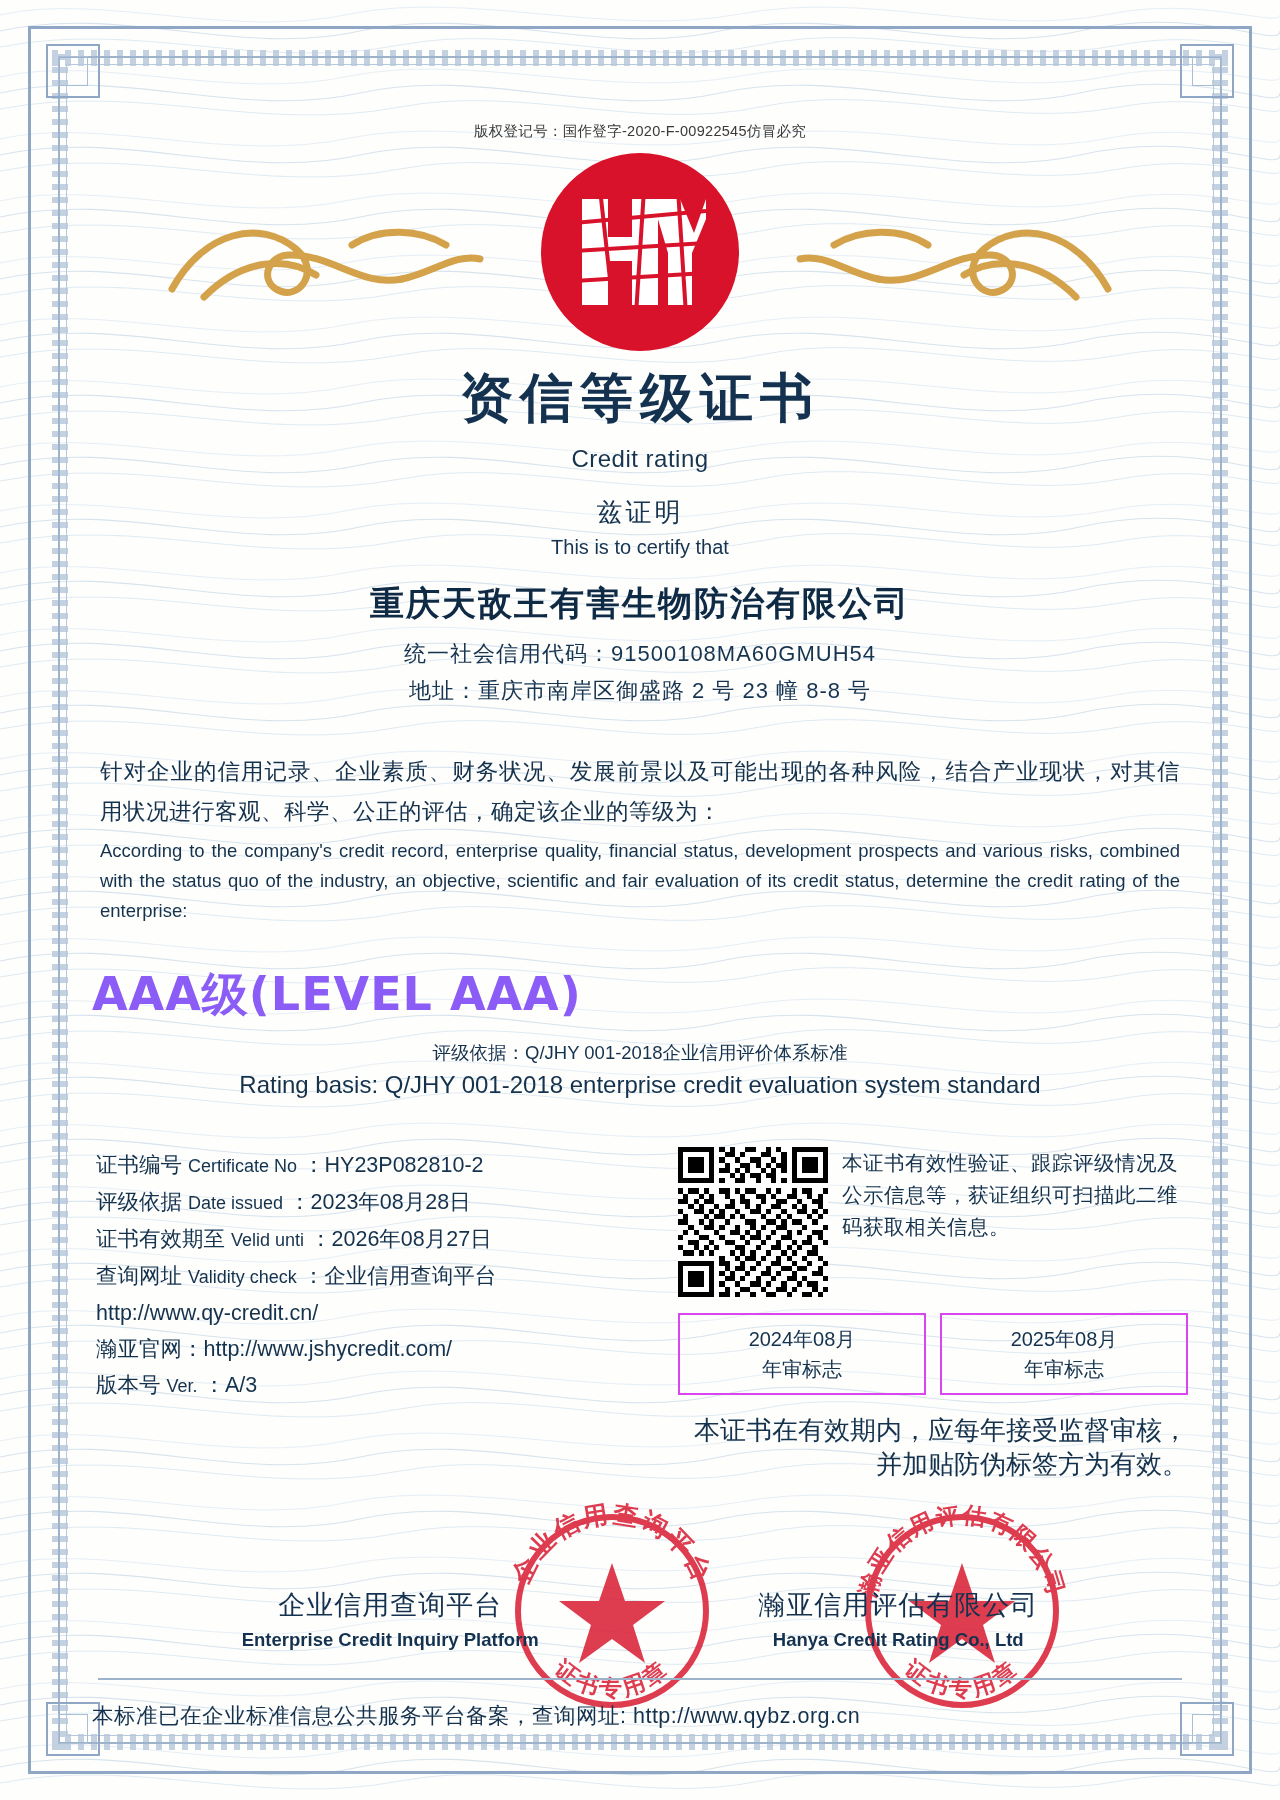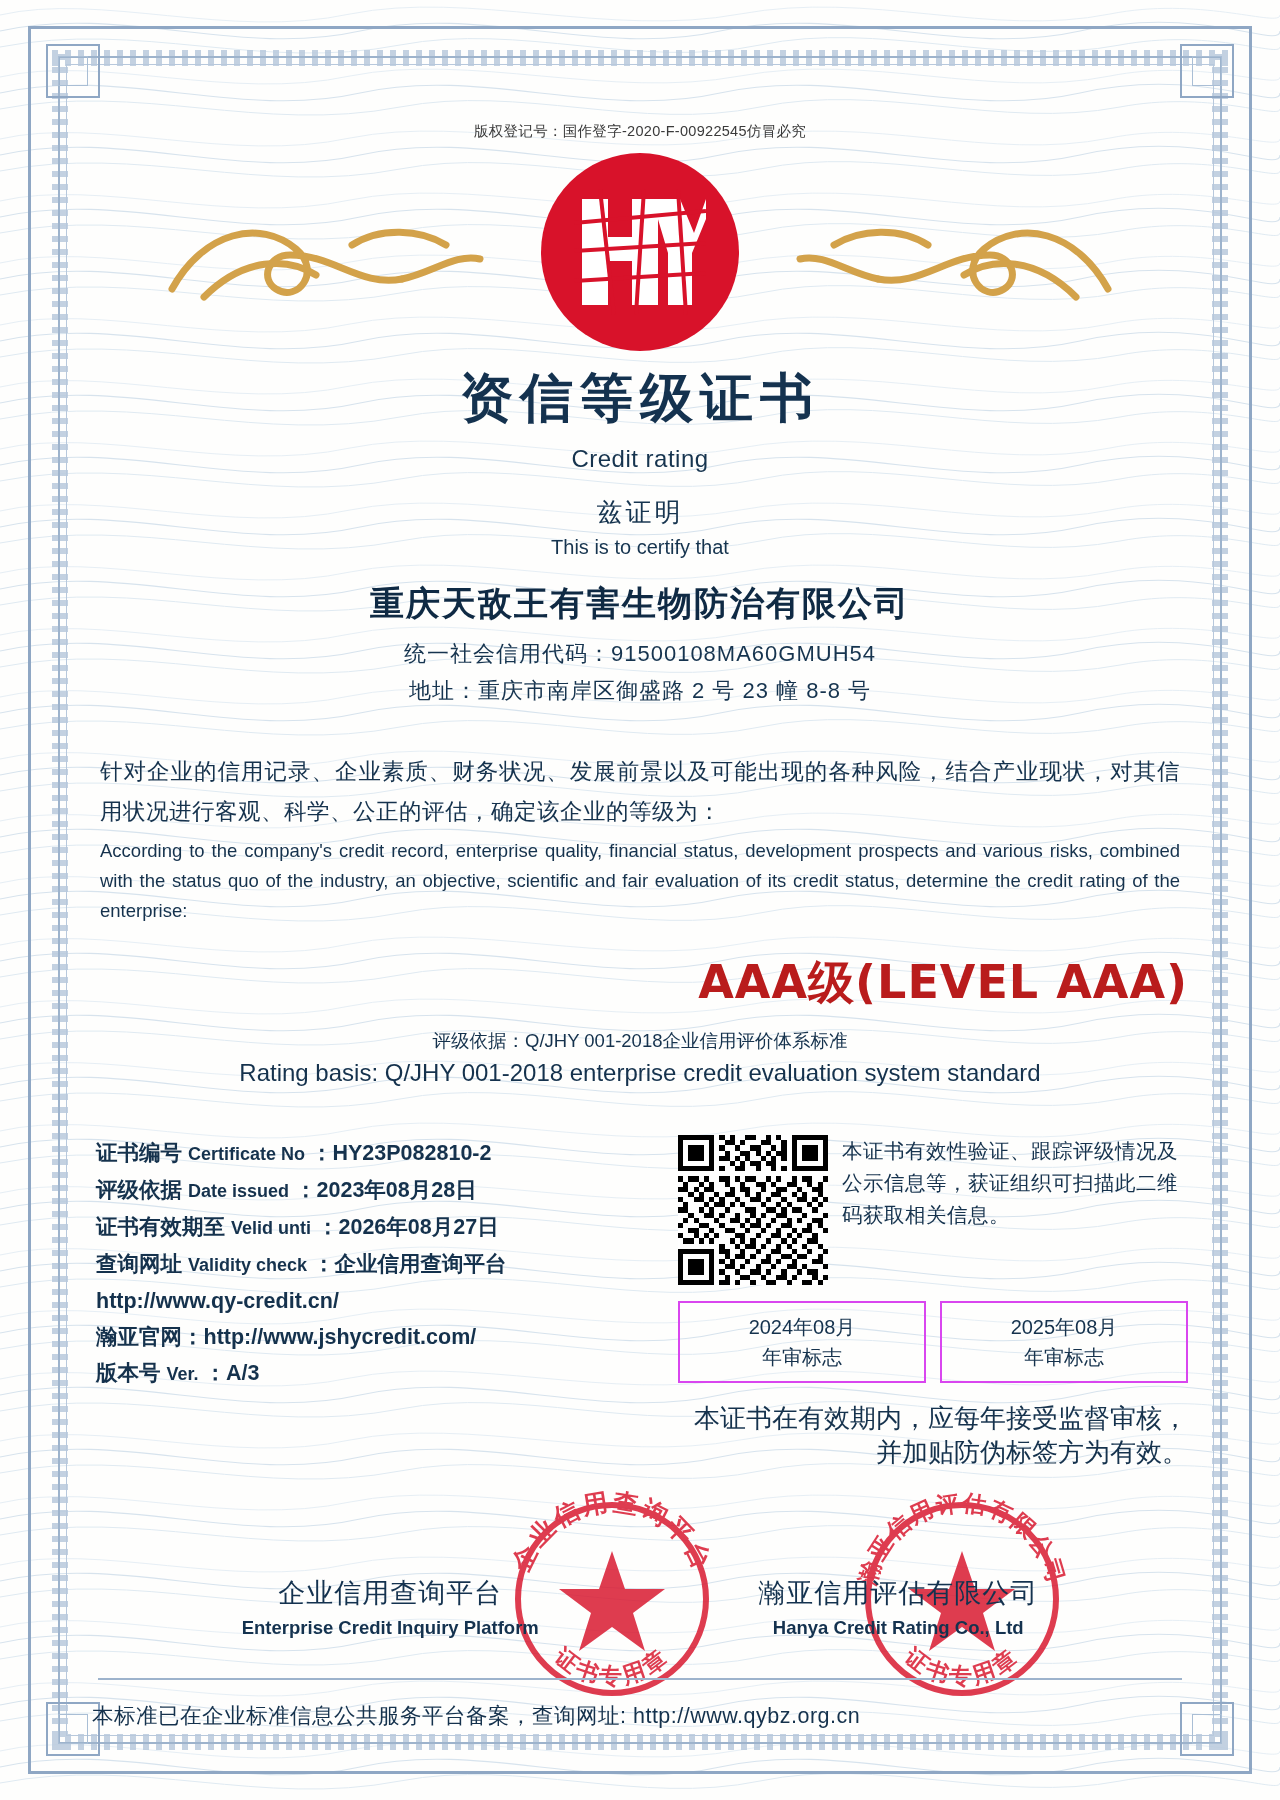--- a/index.html
+++ b/index.html
@@ -192,25 +192,25 @@
   }
   .body-en {
     font-size: 18.5px;
     line-height: 30px;
     color: #15324d;
     text-align: justify;
     margin-top: 4px;
   }
 
   .level-line {
-    text-align: right;
+    text-align: left;
     font-size: 46px;
     font-weight: 700;
-    color: #b91c1c;
-    margin-top: 26px;
+    color: #8b5cf6;
+    margin-top: 38px;
     letter-spacing: 1px;
     font-family: "DejaVu Sans", "Liberation Sans", sans-serif;
   }
   .basis-cn {
     text-align: center;
     font-size: 18.5px;
     color: #15324d;
     margin-top: 14px;
   }
   .basis-en {
@@ -222,21 +222,20 @@
 
   
   .lower {
     display: flex;
     margin-top: 48px;
     gap: 22px;
   }
   .lower-left {
     width: 560px;
     padding-left: 4px;
-    font-weight: bold;
   }
   .info-row {
     font-size: 21.5px;
     color: #15324d;
     line-height: 36px;
     white-space: nowrap;
   }
   .info-row .en { font-size: 18px; }
   .lower-right {
     flex: 1;

